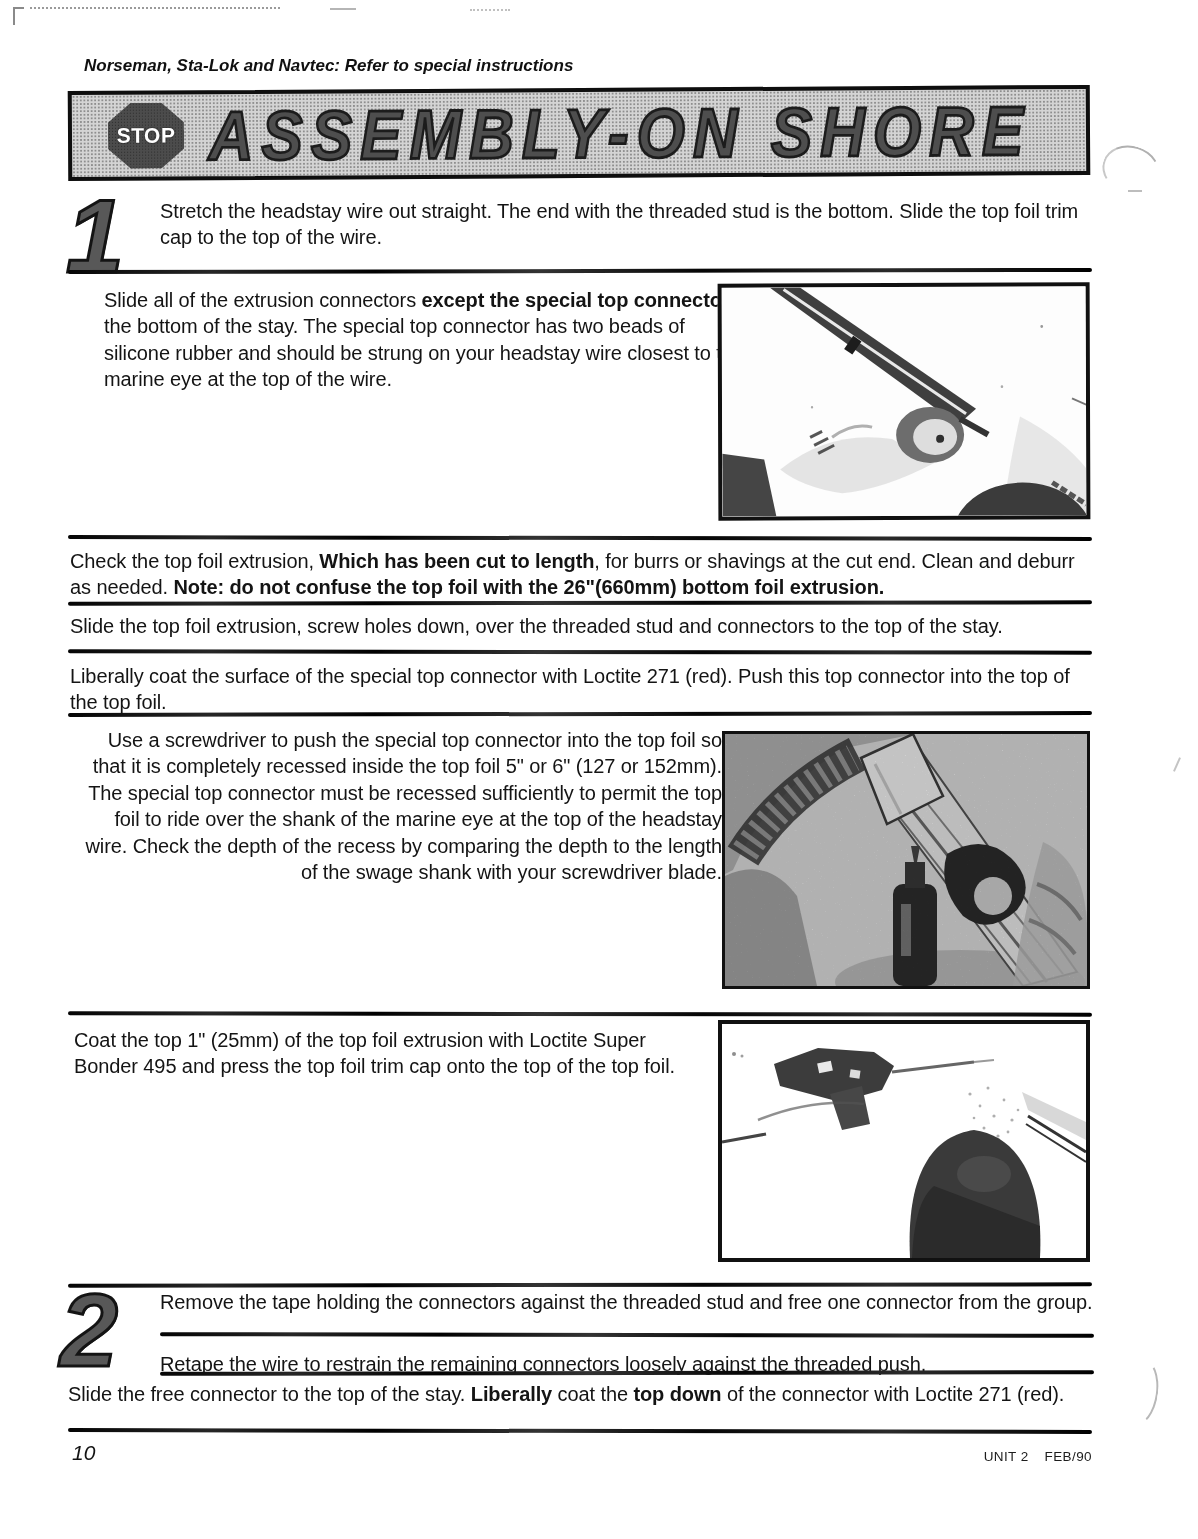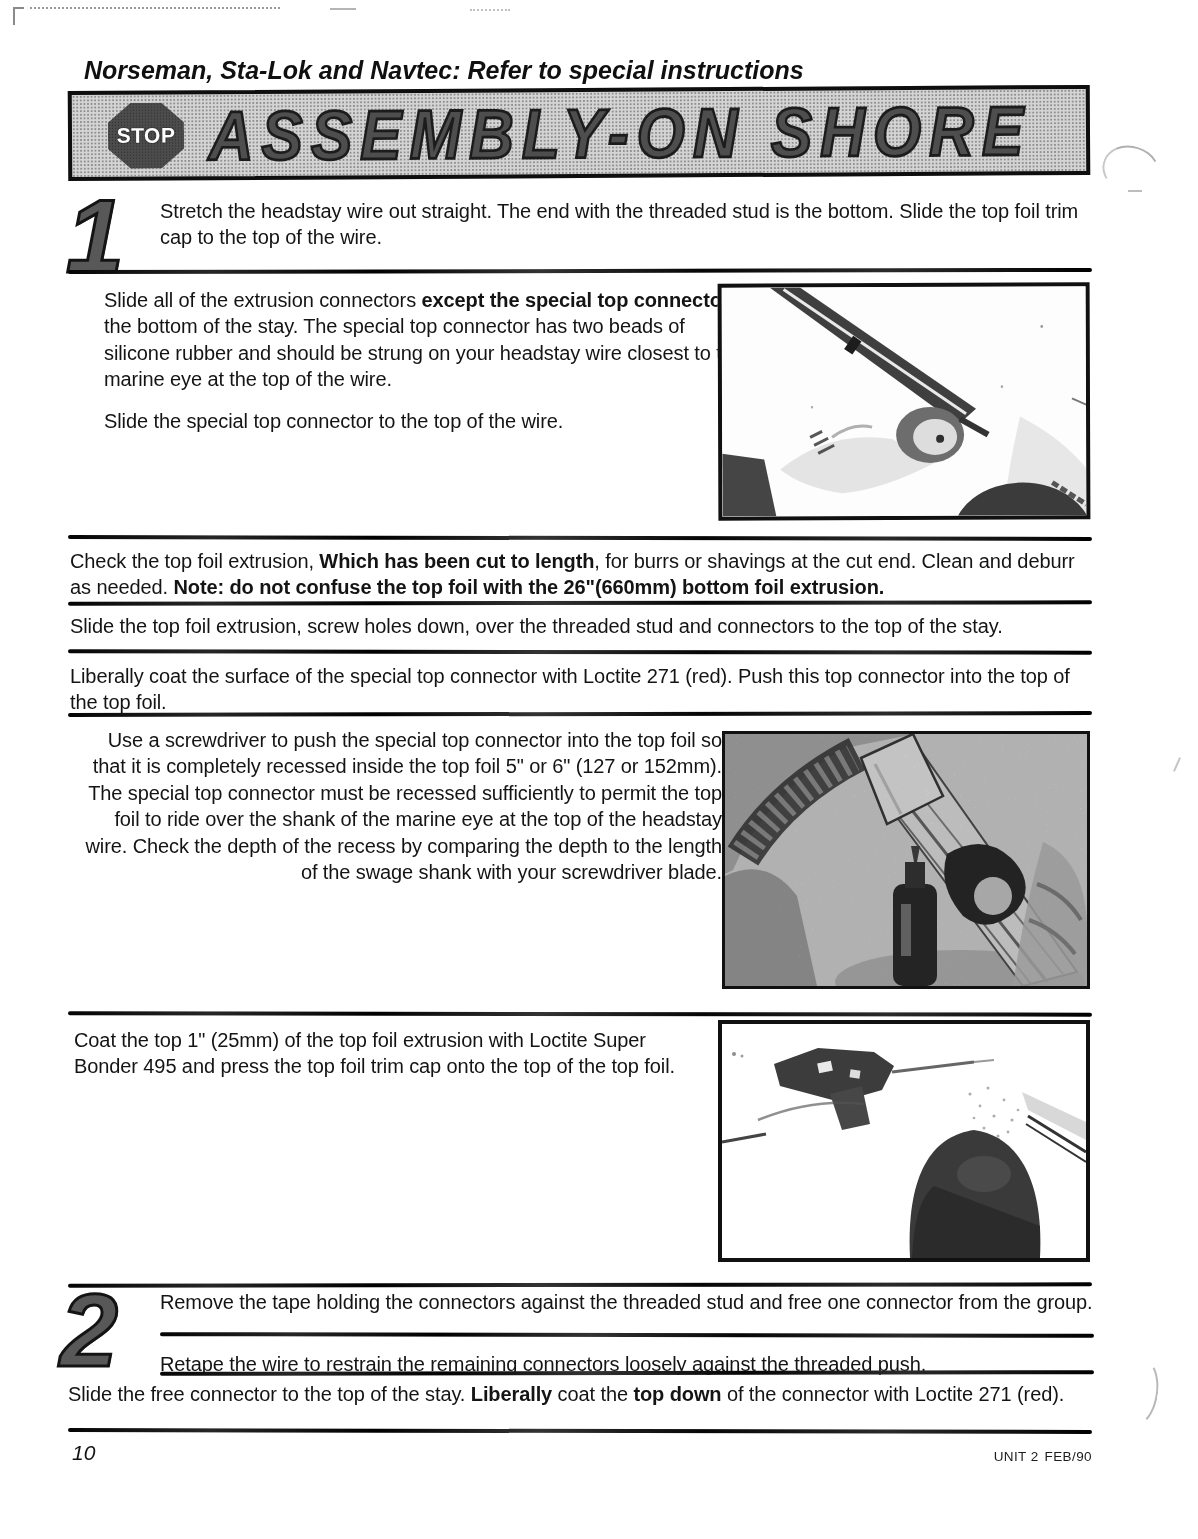--- a/index.html
+++ b/index.html
@@ -14,21 +14,21 @@
   .tl-dash1{left:30px;top:7px;width:250px;border-top:2px dotted #9a9a9a;}
   .tl-dash2{left:330px;top:8px;width:26px;border-top:2px solid #b5b5b5;}
   .tl-dash3{left:470px;top:9px;width:40px;border-top:2px dotted #c0c0c0;}
   .tr-arc{left:1102px;top:146px;width:54px;height:44px;border:2px solid transparent;
     border-top-color:#b0b0b0;border-left-color:#c8c8c8;border-radius:50%;transform:rotate(18deg);}
   .tr-tick{left:1128px;top:190px;width:14px;border-top:2px solid #bdbdbd;}
   .mr-tick{left:1176px;top:757px;width:2px;height:15px;background:#c4c4c4;transform:rotate(24deg);}
   .br-arc{left:1120px;top:1358px;width:34px;height:64px;border:2px solid transparent;
     border-right-color:#b8b8b8;border-radius:50%;transform:rotate(8deg);}
   
-  .header-note{left:84px;top:56px;width:900px;font-size:25px;font-weight:bold;font-style:italic;color:#101010;}
+  .header-note{left:84px;top:56px;width:900px;font-size:17px;font-weight:bold;font-style:italic;color:#101010;}
   
   .banner{
     left:68px;top:88px;width:1022px;height:90px;box-sizing:border-box;
     border:4px solid #0e0e0e;
     background-color:#d4d4d4;
     background-image:radial-gradient(circle,#8e8e8e 0.9px,rgba(0,0,0,0) 1.15px);
     background-size:3.6px 3.6px;
     display:flex;align-items:center;
     transform:rotate(-0.35deg);
   }
@@ -92,21 +92,21 @@
   .r9{top:1371px;transform:rotate(-0.1deg);}
   .r10{top:1429px;transform:rotate(0.1deg);}
   
   .photo{box-sizing:border-box;border:4px solid #111;background:#fff;overflow:hidden;}
   .photo svg{display:block;width:100%;height:100%;}
   .photo1{left:718px;top:283px;width:372px;height:237px;transform:rotate(-0.2deg);}
   .photo2{left:722px;top:731px;width:368px;height:258px;border-width:3px;}
   .photo3{left:718px;top:1020px;width:372px;height:242px;}
   
   .footer-page{left:72px;top:1441px;font-size:21px;font-style:italic;color:#131313;}
-  .footer-right{left:930px;top:1449px;width:162px;display:flex;justify-content:flex-end;gap:6px;
+  .footer-right{left:930px;top:1449px;width:162px;display:flex;justify-content:flex-end;gap:16px;
     font-size:13.5px;color:#1d1d1d;letter-spacing:0.4px;}
 </style>
 </head>
 <body>
 
 <div class="artifact tl-bracket"></div>
 <div class="artifact tl-dash1"></div>
 <div class="artifact tl-dash2"></div>
 <div class="artifact tl-dash3"></div>
 <div class="artifact tr-arc"></div>
@@ -123,21 +123,20 @@
   <div class="banner-title">ASSEMBLY-ON SHORE</div>
 </div>
 
 <div class="abs step-num num1">1</div>
 <div class="abs para step1-text">Stretch the headstay wire out straight. The end with the threaded stud is the bottom. Slide the top foil trim cap to the top of the wire.</div>
 
 <div class="abs rule w-full r1"></div>
 
 <div class="abs col col-connectors">
   <p class="para"><span>Slide all of the extrusion connectors </span><b>except the special top connector</b><span> to the bottom of the stay. The special top connector has two beads of silicone rubber and should be strung on your headstay wire closest to the marine eye at the top of the wire.</span></p>
-  <p class="para">Slide the special top connector to the top of the wire.</p>
 </div>
 
 <div class="abs photo photo1">
   <svg viewBox="0 0 364 229" preserveAspectRatio="none">
     <rect width="364" height="229" fill="#fdfdfd"></rect>
     <circle cx="320" cy="40" r="1.4" fill="#999"></circle>
       <circle cx="90" cy="120" r="1.2" fill="#aaa"></circle>
     <circle cx="150" cy="60" r="1.2" fill="#999"></circle>
       <circle cx="280" cy="100" r="1.3" fill="#aaa"></circle>
     <polygon points="48,0 78,0 254,122 236,138" fill="#3f3f3f"></polygon>

